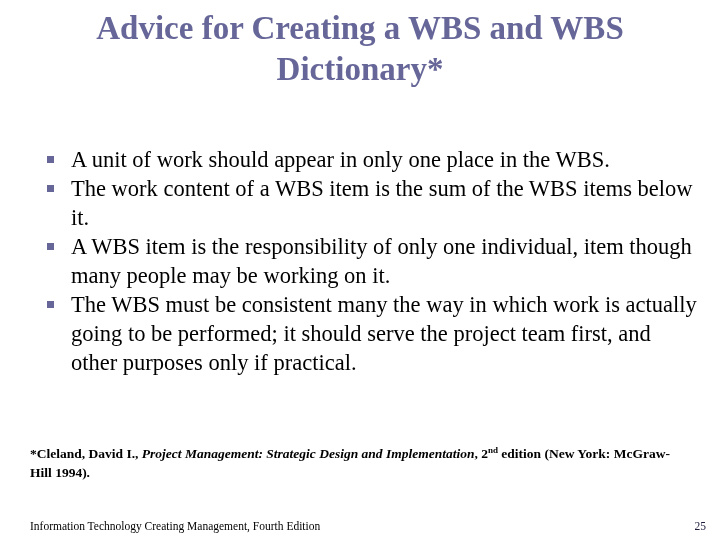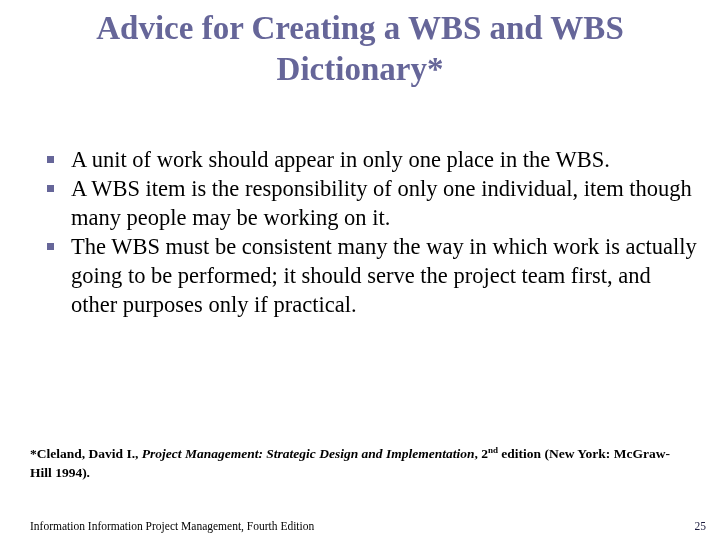--- a/index.html
+++ b/index.html
@@ -130,33 +130,37 @@
 
   <div class="slide-title">Advice for Creating a WBS and WBS Dictionary*</div>
 
   <ul class="body-list">
 
     <li class="bullet-item">
       <span class="bullet-mark"></span>
       <span class="bullet-text">A unit of work should appear in only one place in the WBS.</span>
     </li>
 
+    <li class="bullet-item">
+      <span class="bullet-mark"></span>
+      <span class="bullet-text">The work content of a WBS item is the sum of the WBS items below it.</span>
+    </li>
 
     <li class="bullet-item">
       <span class="bullet-mark"></span>
       <span class="bullet-text">A WBS item is the responsibility of only one individual, item though many people may be working on it.</span>
     </li>
 
     <li class="bullet-item">
       <span class="bullet-mark"></span>
       <span class="bullet-text">The WBS must be consistent many the way in which work is actually going to be performed; it should serve the project team first, and other purposes only if practical.</span>
     </li>
 
   </ul>
 
   <div class="footnote"><span>*Cleland, David I., </span><span class="italic">Project Management: Strategic Design and Implementation</span><span>, 2</span><sup>nd</sup><span> edition (New York: McGraw-Hill 1994).</span></div>
 
   <div class="footer-bar">
-    <div class="footer-text">Information Information Project Management, Fourth Edition</div>
+    <div class="footer-text">Information Technology Creating Management, Fourth Edition</div>
     <div class="page-number">25</div>
   </div>
 
 </div>
 
 </body></html>

